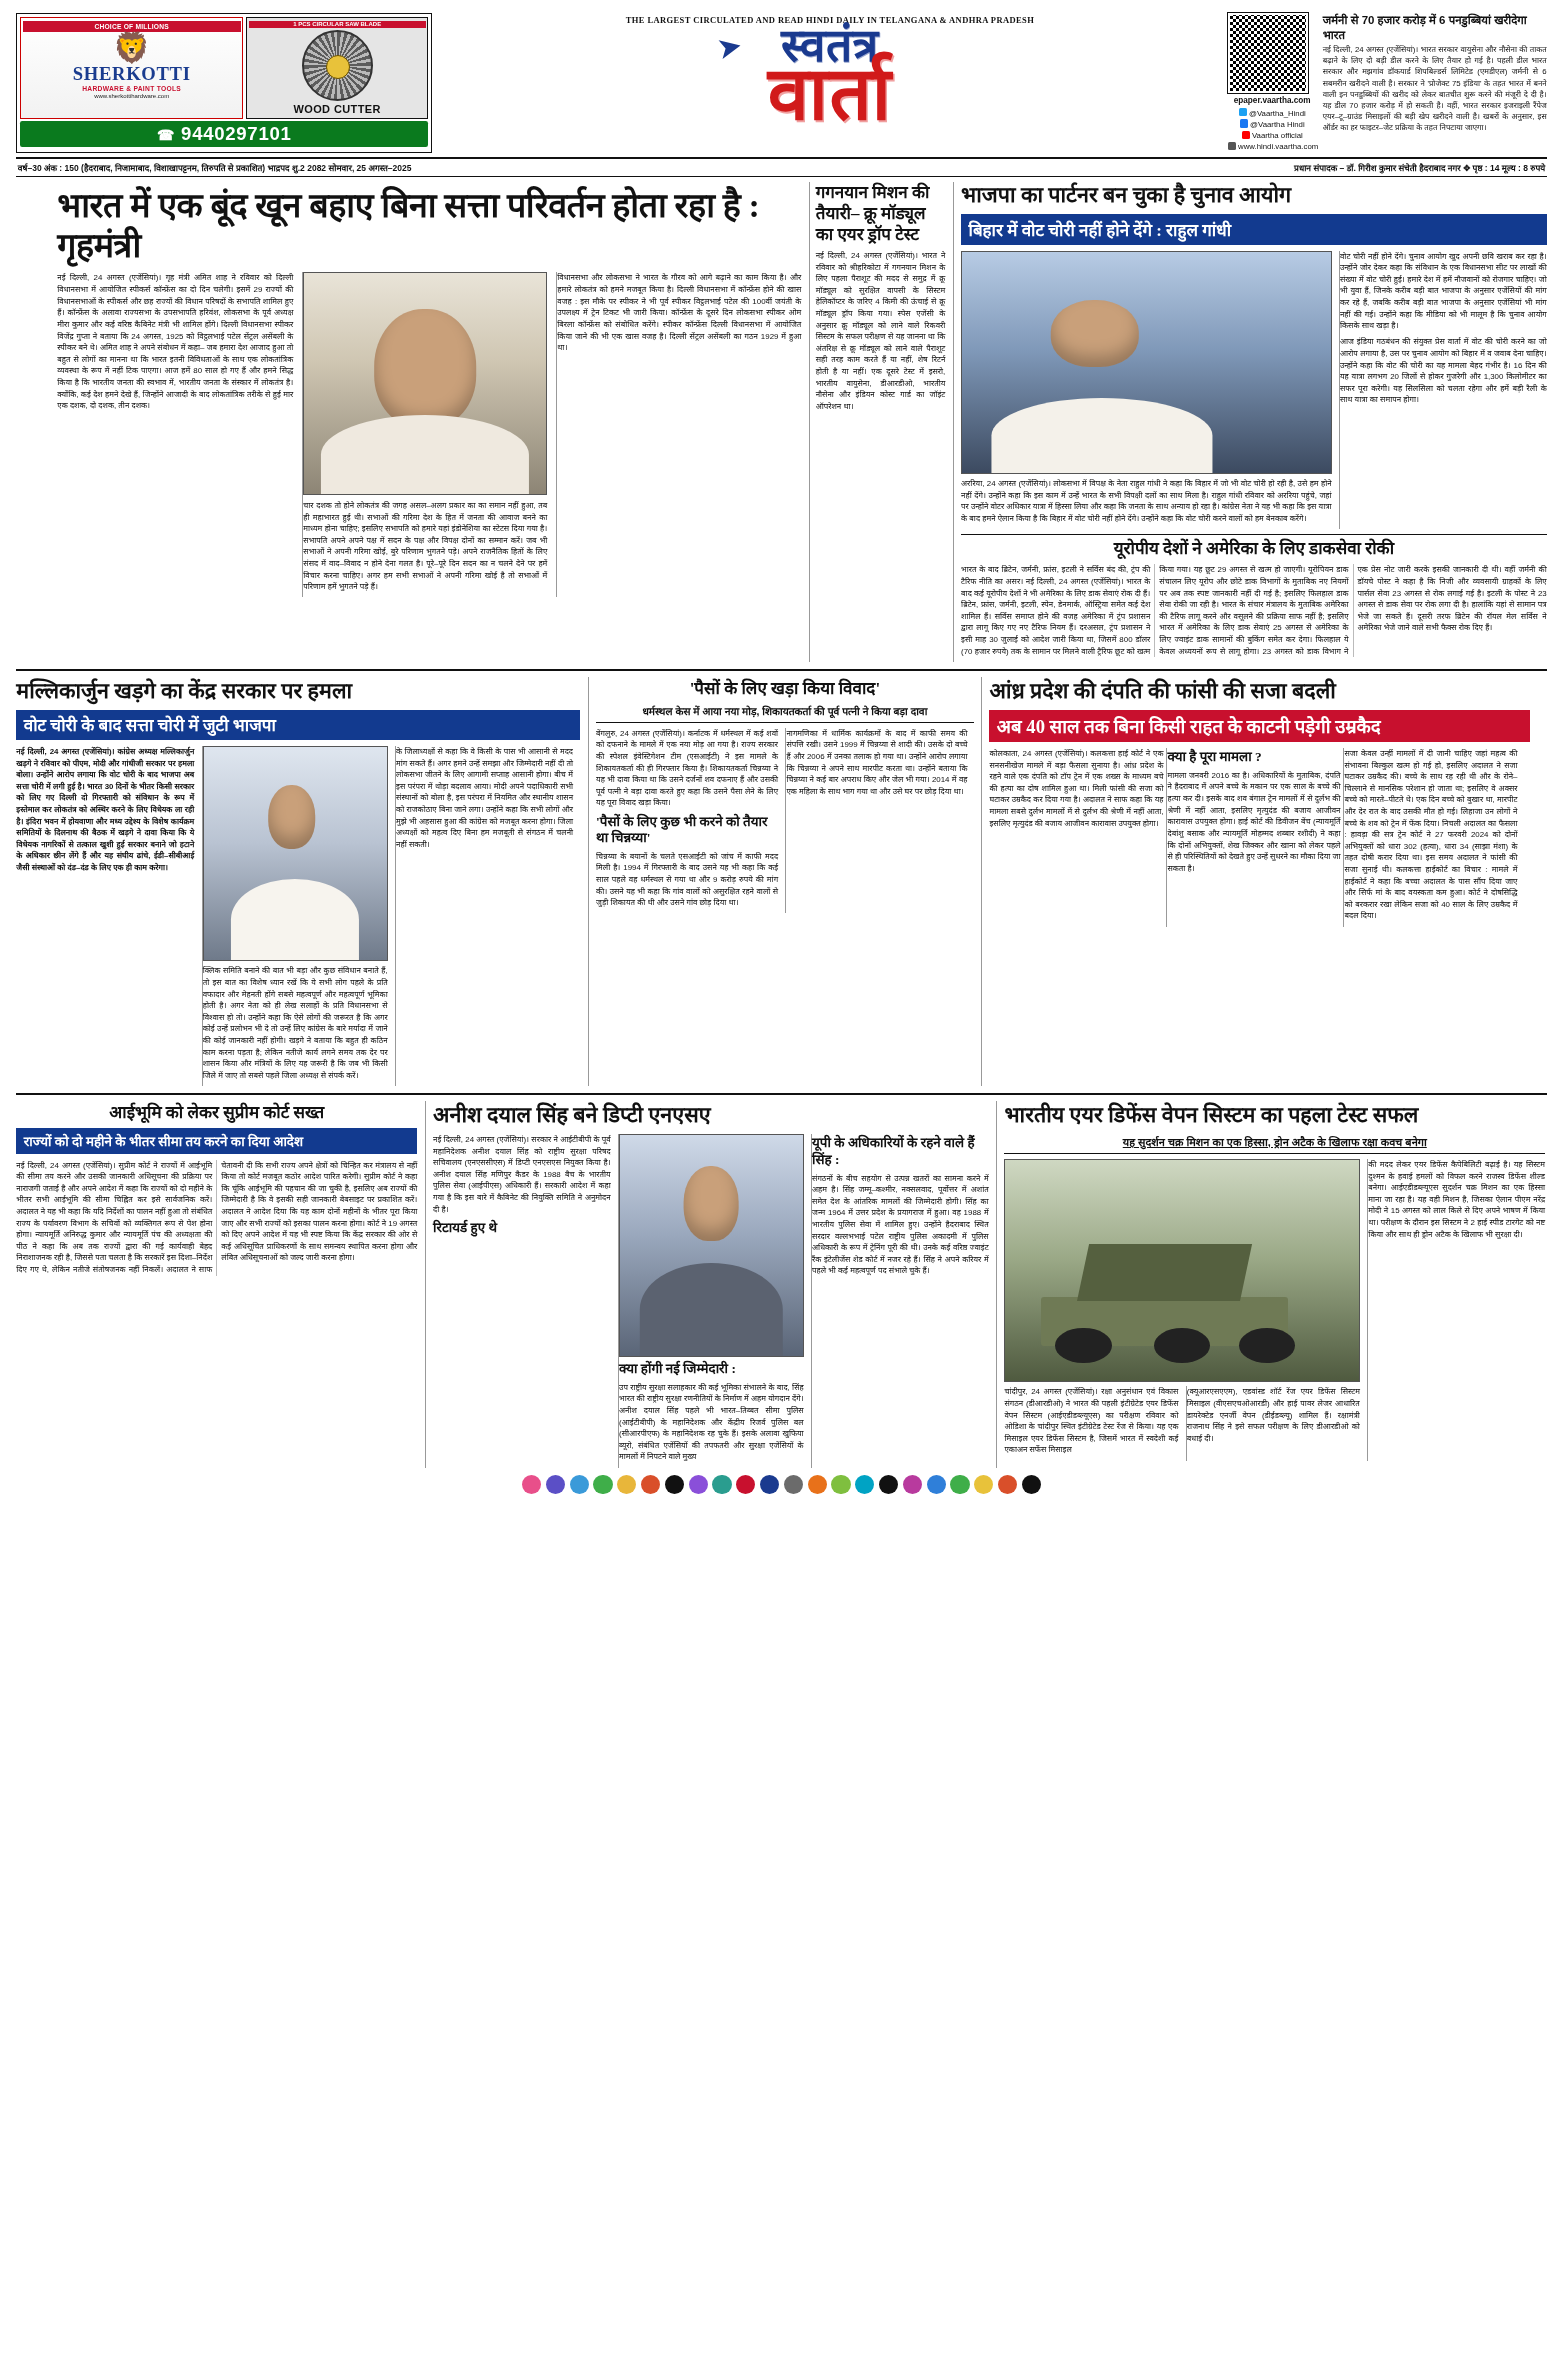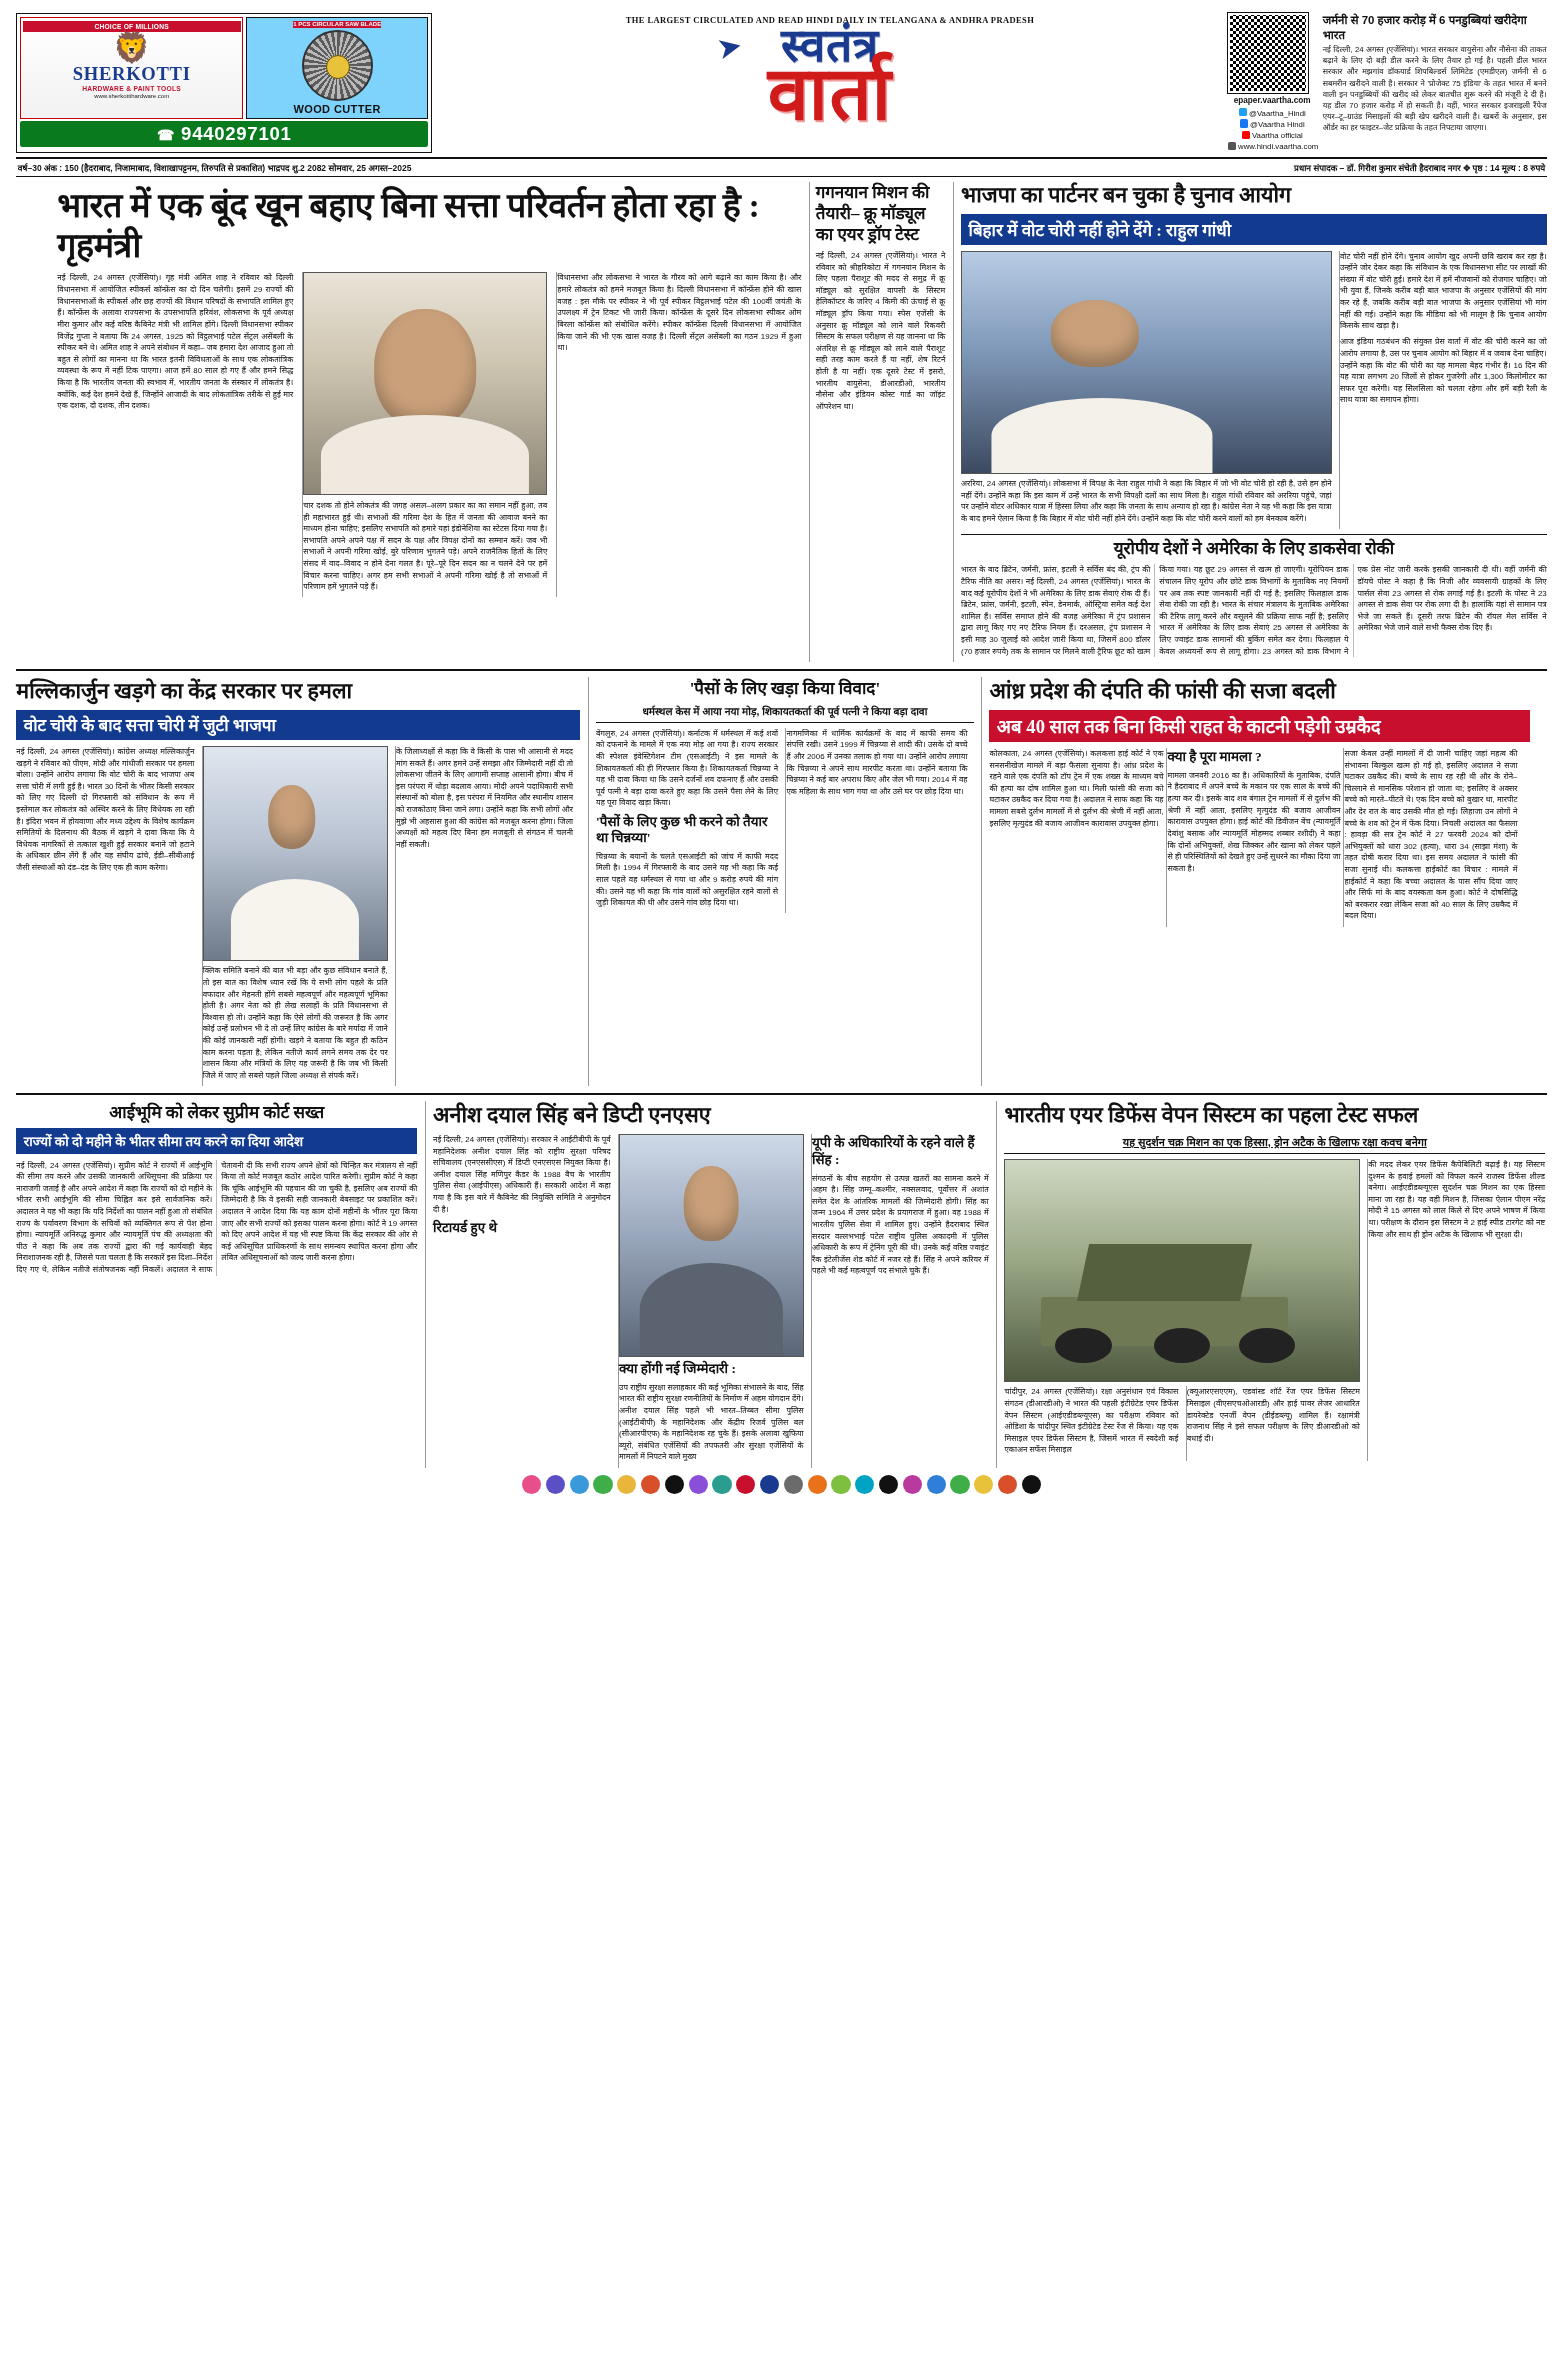--- a/index.html
+++ b/index.html
@@ -54,24 +54,24 @@
   }
   .sher-name {
     font-size:18.6px; font-weight:bold; color:#1a3c8f; letter-spacing:0.7px;
     font-family:"Liberation Serif", serif;
   }
   .sher-sub { font-size:6.7px; color:#c8102e; font-weight:bold; letter-spacing:0.3px;}
   .sher-web { font-size:6px; color:#222; margin-top:1.5px;}
   .wood-box {
     flex: 1 1 45%;
     border:1.5px solid #111;
-    background:#7dd3fc;
+    background:#e5e5e5;
     text-align:center;
     padding:2.2px 1.5px;
-    display:flex; flex-direction:column; justify-content:space-between;align-items:center;
+    display:flex; flex-direction:column; justify-content:space-between;
   }
   .wood-top { font-size:6px; background:#c8102e;color:#fff;font-weight:bold;padding:0.7px 0;}
   .saw {
     width:71px;height:71px;margin:2.2px auto;border-radius:50%;
     background:
       repeating-conic-gradient(#5c5c5c 0deg 6deg, #b9b9b9 6deg 12deg);
     border:2.2px solid #333;
     position:relative;
   }
   .saw:after{
@@ -314,21 +314,21 @@
   </div>
 
   <div class="section-divider"></div>
 
   <div class="pagegrid">
 
     <div class="col" style="width:564px;">
       <h2 class="hd">मल्लिकार्जुन खड़गे का केंद्र सरकार पर हमला</h2>
       <div class="bluebar">वोट चोरी के बाद सत्ता चोरी में जुटी भाजपा</div>
       <div style="display:flex; gap:7.4px;">
-        <div style="width:178px;">
+        <div style="width:178px;font-weight:bold;">
           <p class="body">नई दिल्ली, 24 अगस्त (एजेंसियां)। कांग्रेस अध्यक्ष मल्लिकार्जुन खड़गे ने रविवार को पीएम, मोदी और गांधीजी सरकार पर हमला बोला। उन्होंने आरोप लगाया कि वोट चोरी के बाद भाजपा अब सत्ता चोरी में लगी हुई है। भारत 30 दिनों के भीतर किसी सरकार को लिए गए दिल्ली दो गिरफ्तारी को संविधान के रूप में इस्तेमाल कर लोकतंत्र को अस्थिर करने के लिए विधेयक ला रही है। इंदिरा भवन में होयवाणा और मध्य उद्देश्य के विशेष कार्यक्रम समितियों के दिलनाथ की बैठक में खड़गे ने दावा किया कि ये विधेयक नागरिकों से तत्काल खुशी हुई सरकार बनाने जो हटाने के अधिकार छीन लेंगे हैं और यह संघीय ढांचे, ईडी–सीबीआई जैसी संस्थाओं को दंड–दंड के लिए एक ही काम करेगा।</p>
         </div>
         <div style="width:186px;" class="vline">
           <div class="photo ph-kharge" style="width:100%;height:215px;margin-bottom:4.5px;">
             <div class="ph-face" style="left:48%;width:26%;height:30%;top:18%;"></div>
             <div class="ph-body" style="width:70%;height:38%;background:#f7f4ee;"></div>
           </div>
           <p class="body">क्लिक समिति बनाने की बात भी बड़ा और कुछ संविधान बनाते हैं, तो इस बात का विशेष ध्यान रखें कि ये सभी लोग पहले के प्रति वफादार और मेहनती होंगे सबसे महत्वपूर्ण और महत्वपूर्ण भूमिका होती है। अगर नेता को ही लेख सलाहों के प्रति विधानसभा से विश्वास हो तो। उन्होंने कहा कि ऐसे लोगों की जरूरत है कि अगर कोई उन्हें प्रलोभन भी दे तो उन्हें लिए कांग्रेस के बारे मर्यादा में जाने की कोई जानकारी नहीं होगी। खड़गे ने बताया कि बहुत ही कठिन काम करना पड़ता है; लेकिन नतीजे कार्य लगने समय तक देर पर शासन किया और मंत्रियों के लिए यह जरूरी है कि जब भी किसी जिले में जाए तो सबसे पहले जिला अध्यक्ष से संपर्क करें।</p>
         </div>
         <div style="width:178px;" class="vline">

